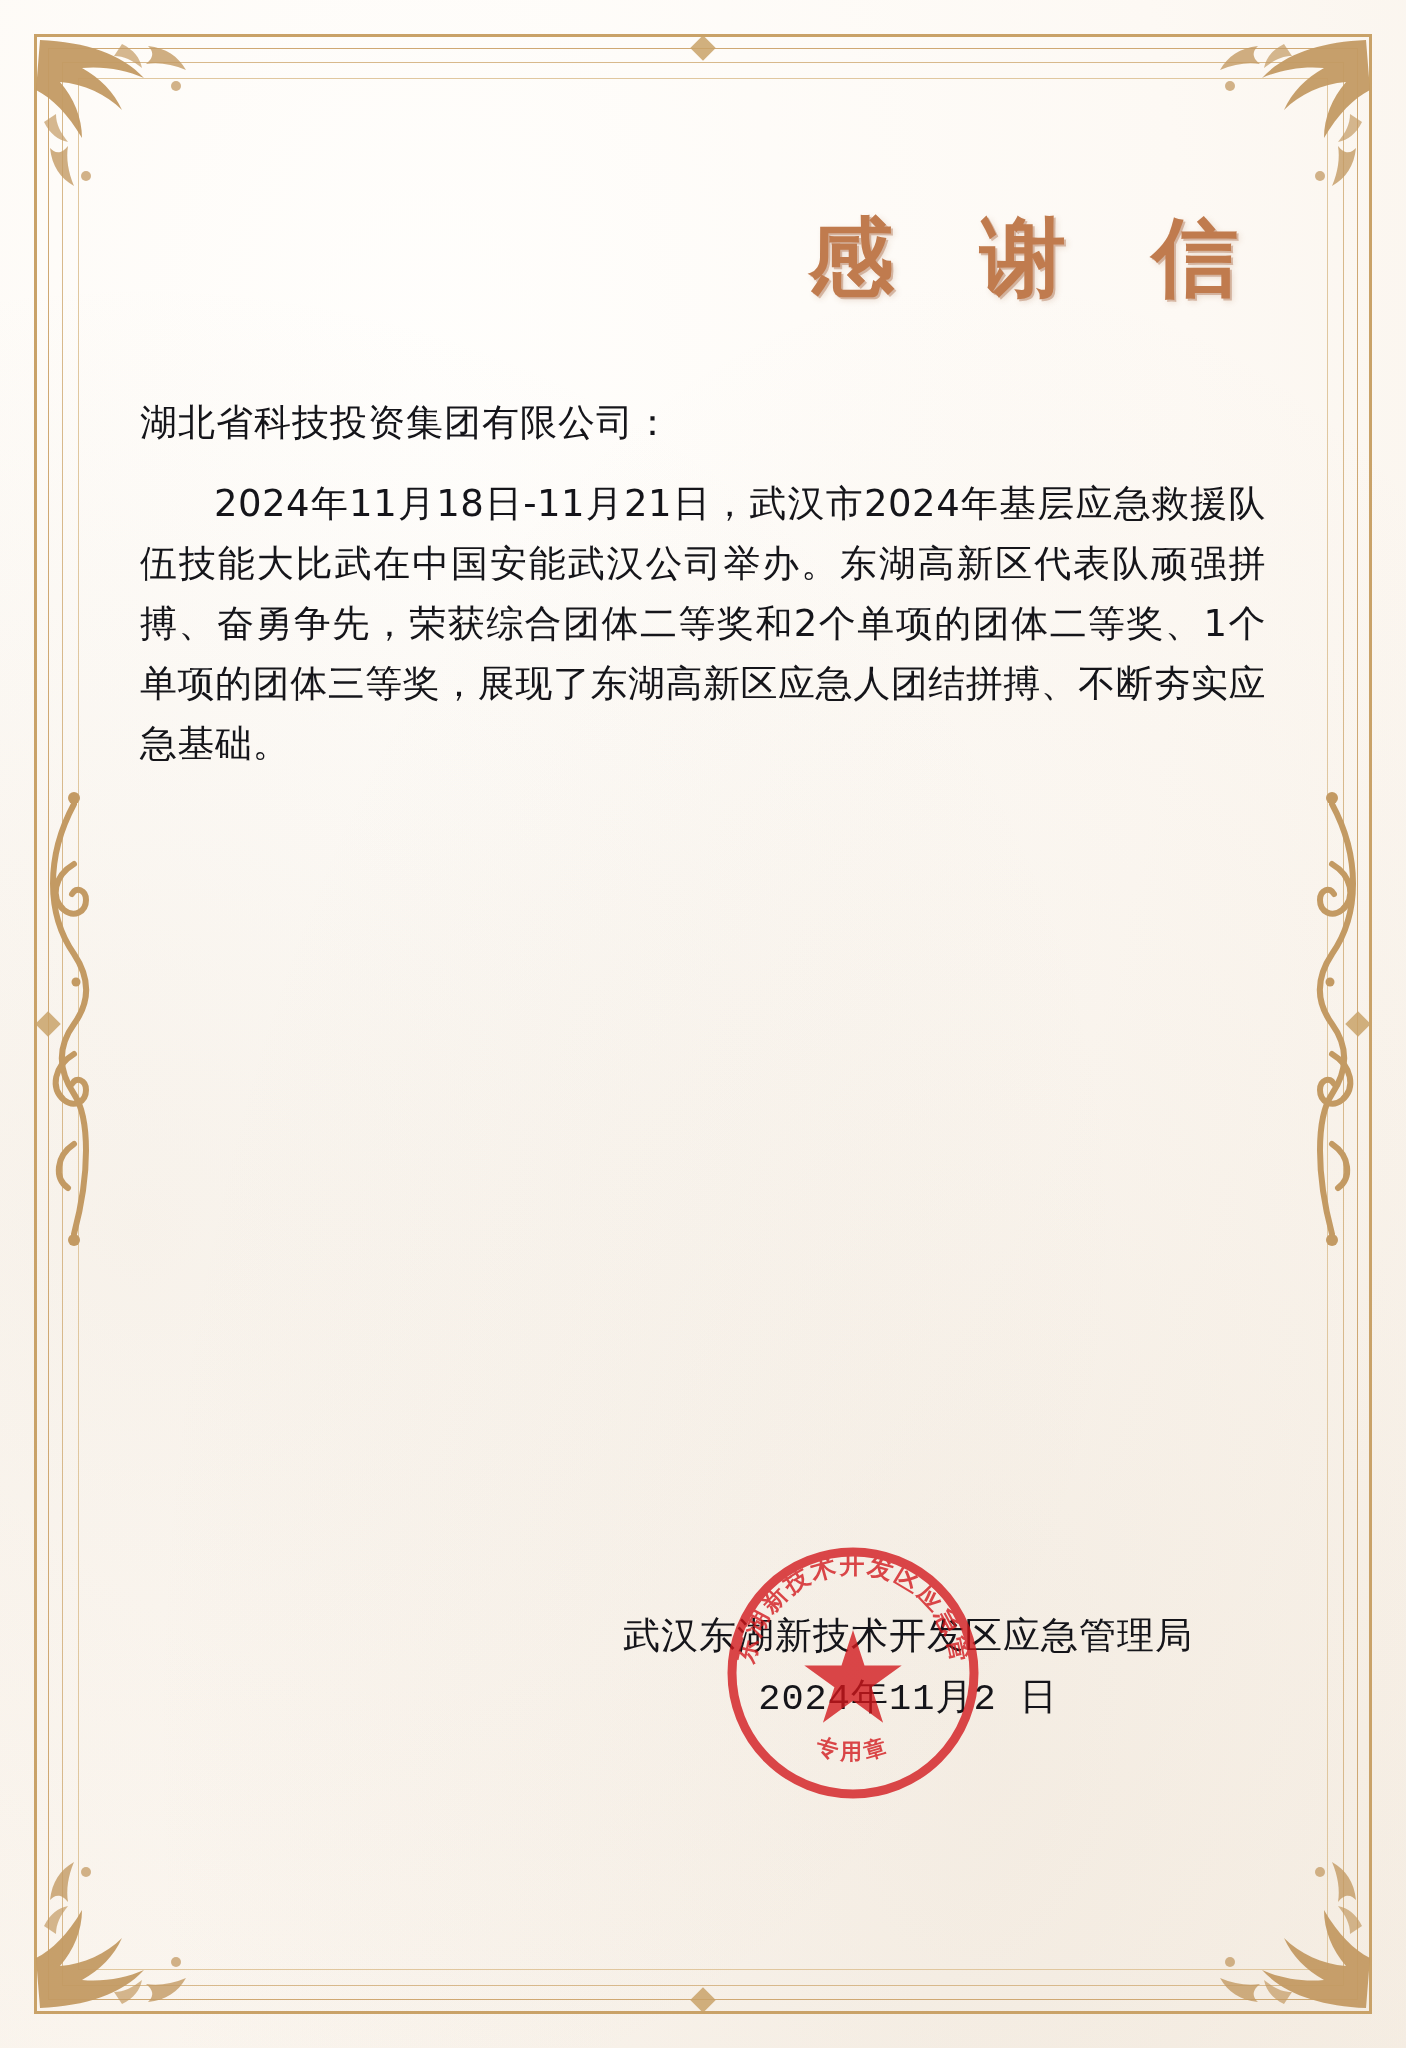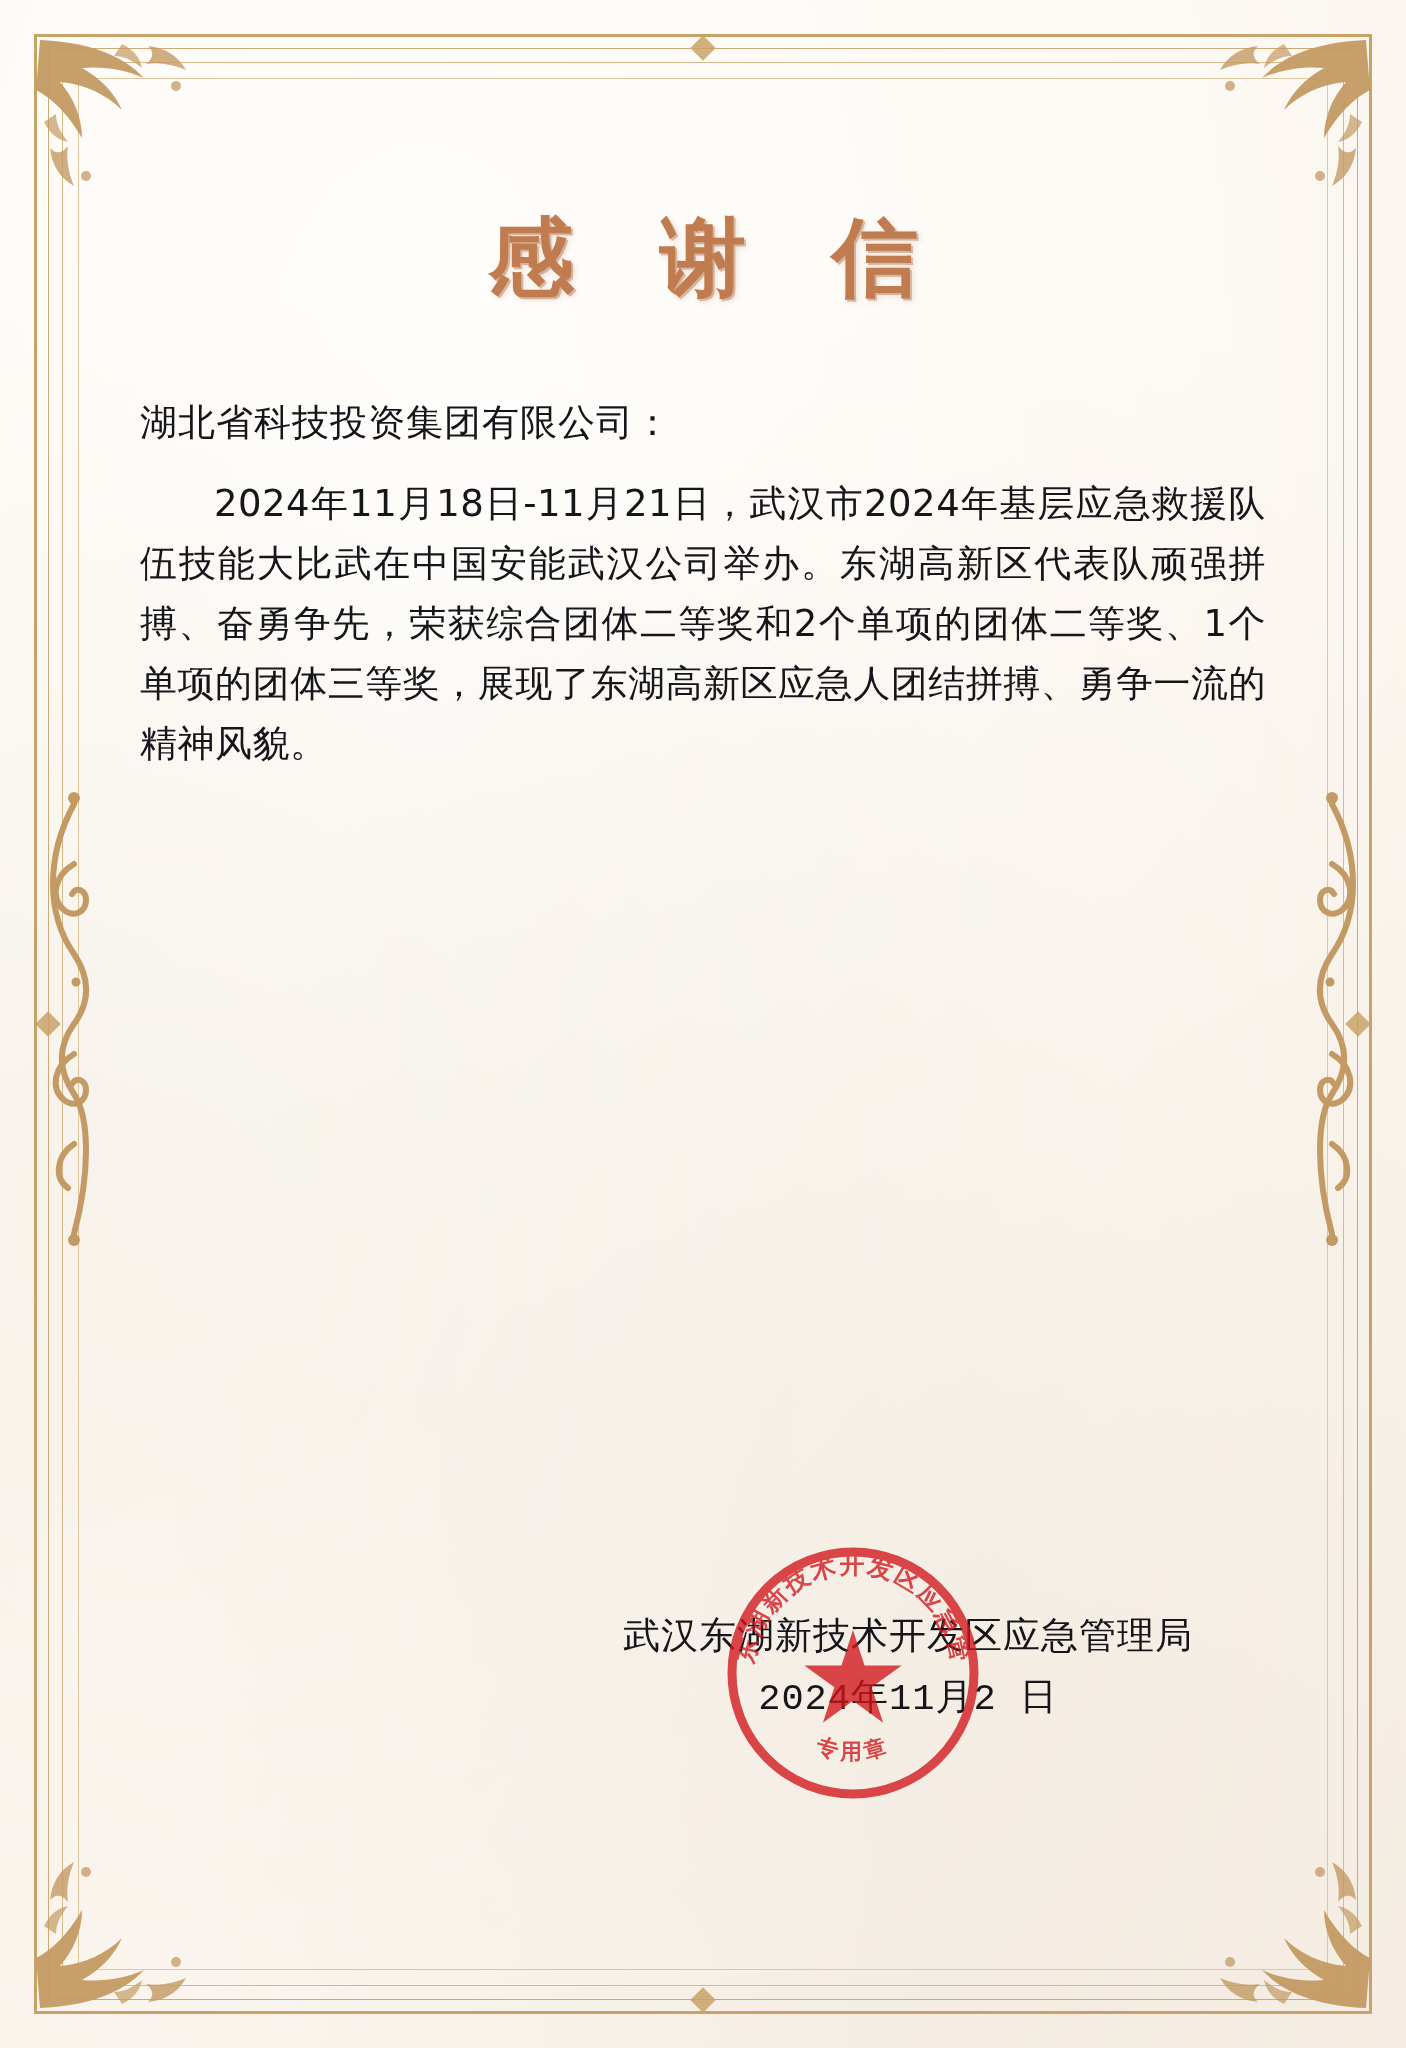--- a/index.html
+++ b/index.html
@@ -102,21 +102,21 @@
   
   .content {
     position: absolute;
     left: 140px;
     right: 140px;
     top: 210px;
     bottom: 120px;
   }
 
   .title {
-    text-align: center;
+    text-align: right;
     font-family: "DejaVu Sans", sans-serif;
     font-weight: 700;
     font-size: 86px;
     letter-spacing: 28px;
     text-indent: 28px;
     color: #c07b4e;
     text-shadow:
       2px 2px 0 rgba(160,86,42,.35),
       3px 3px 6px rgba(150,90,50,.18);
     margin: 0 0 90px 0;
@@ -291,21 +291,21 @@
       </g>
     </svg>
   </div>
 
   <div class="content">
 
     <h1 class="title">感 谢 信</h1>
 
     <p class="salutation">湖北省科技投资集团有限公司：</p>
 
-    <p class="para">2024年11月18日-11月21日，武汉市2024年基层应急救援队伍技能大比武在中国安能武汉公司举办。东湖高新区代表队顽强拼搏、奋勇争先，荣获综合团体二等奖和2个单项的团体二等奖、1个单项的团体三等奖，展现了东湖高新区应急人团结拼搏、勇争一流的精神风貌。</p>
+    <p class="para">2024年11月18日-11月21日，武汉市2024年基层应急救援队伍技能大比武在中国安能武汉公司举办。东湖高新区代表队顽强拼搏、奋勇争先，荣获综合团体二等奖和2个单项的团体二等奖、1个单项的团体三等奖，展现了东湖高新区应急人团结拼搏、不断夯实应急基础。</p>
 
     <div class="signature-block">
       <div class="sig-wrap">
         <div class="seal">
           <svg viewBox="0 0 270 270" xmlns="http://www.w3.org/2000/svg">
             <defs>
               <path id="sealTopArc" d="M 35,135 A 100,100 0 0 1 235,135"></path>
               <path id="sealBotArc" d="M 58,182 A 95,95 0 0 0 212,182"></path>
             </defs>
             <circle cx="135" cy="135" r="121" fill="none" stroke="#d2161b" stroke-width="9"></circle>

